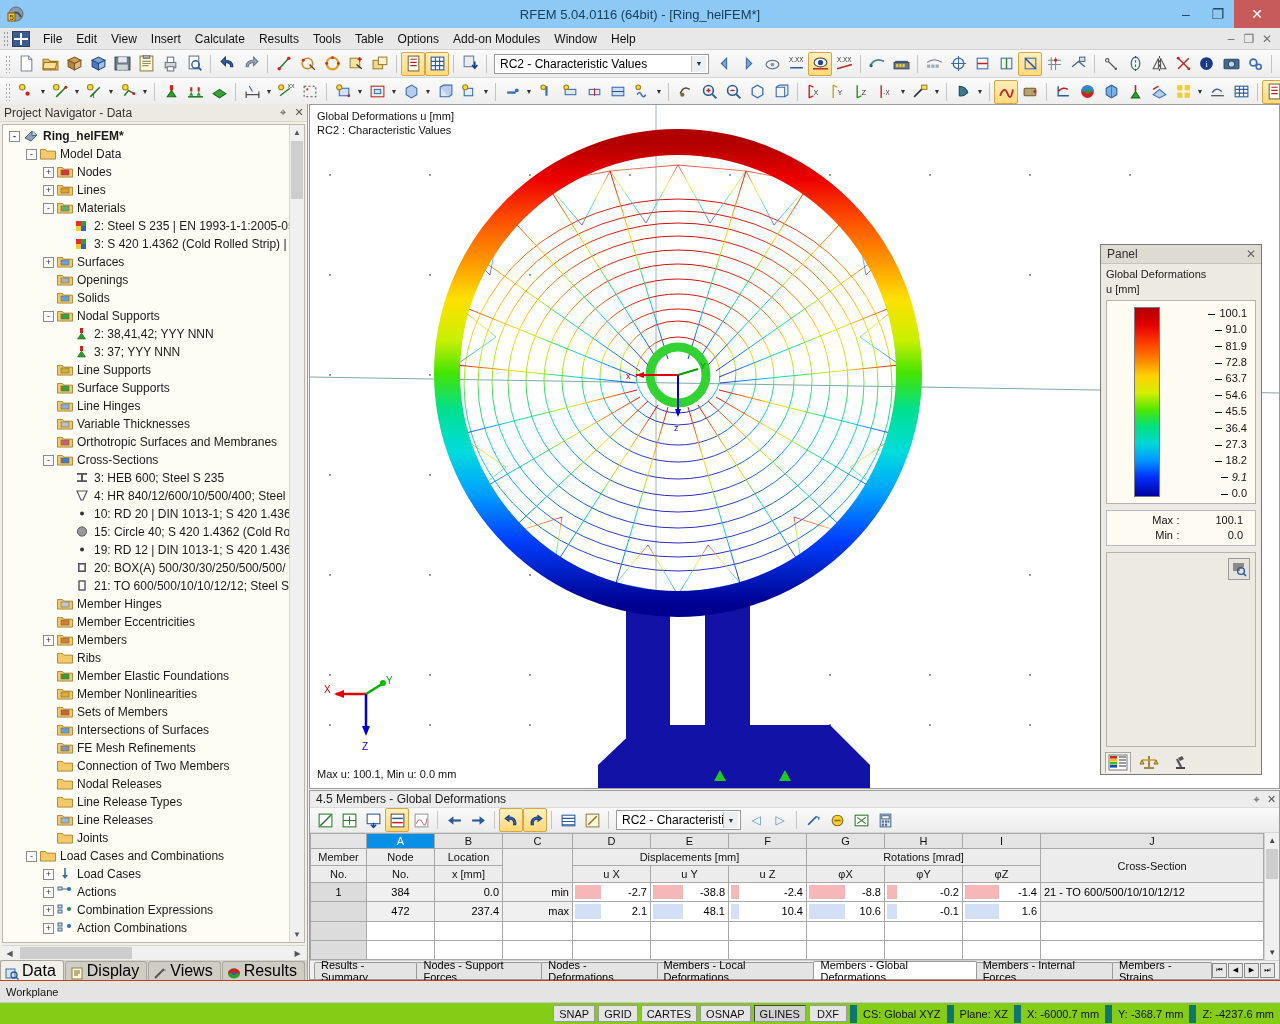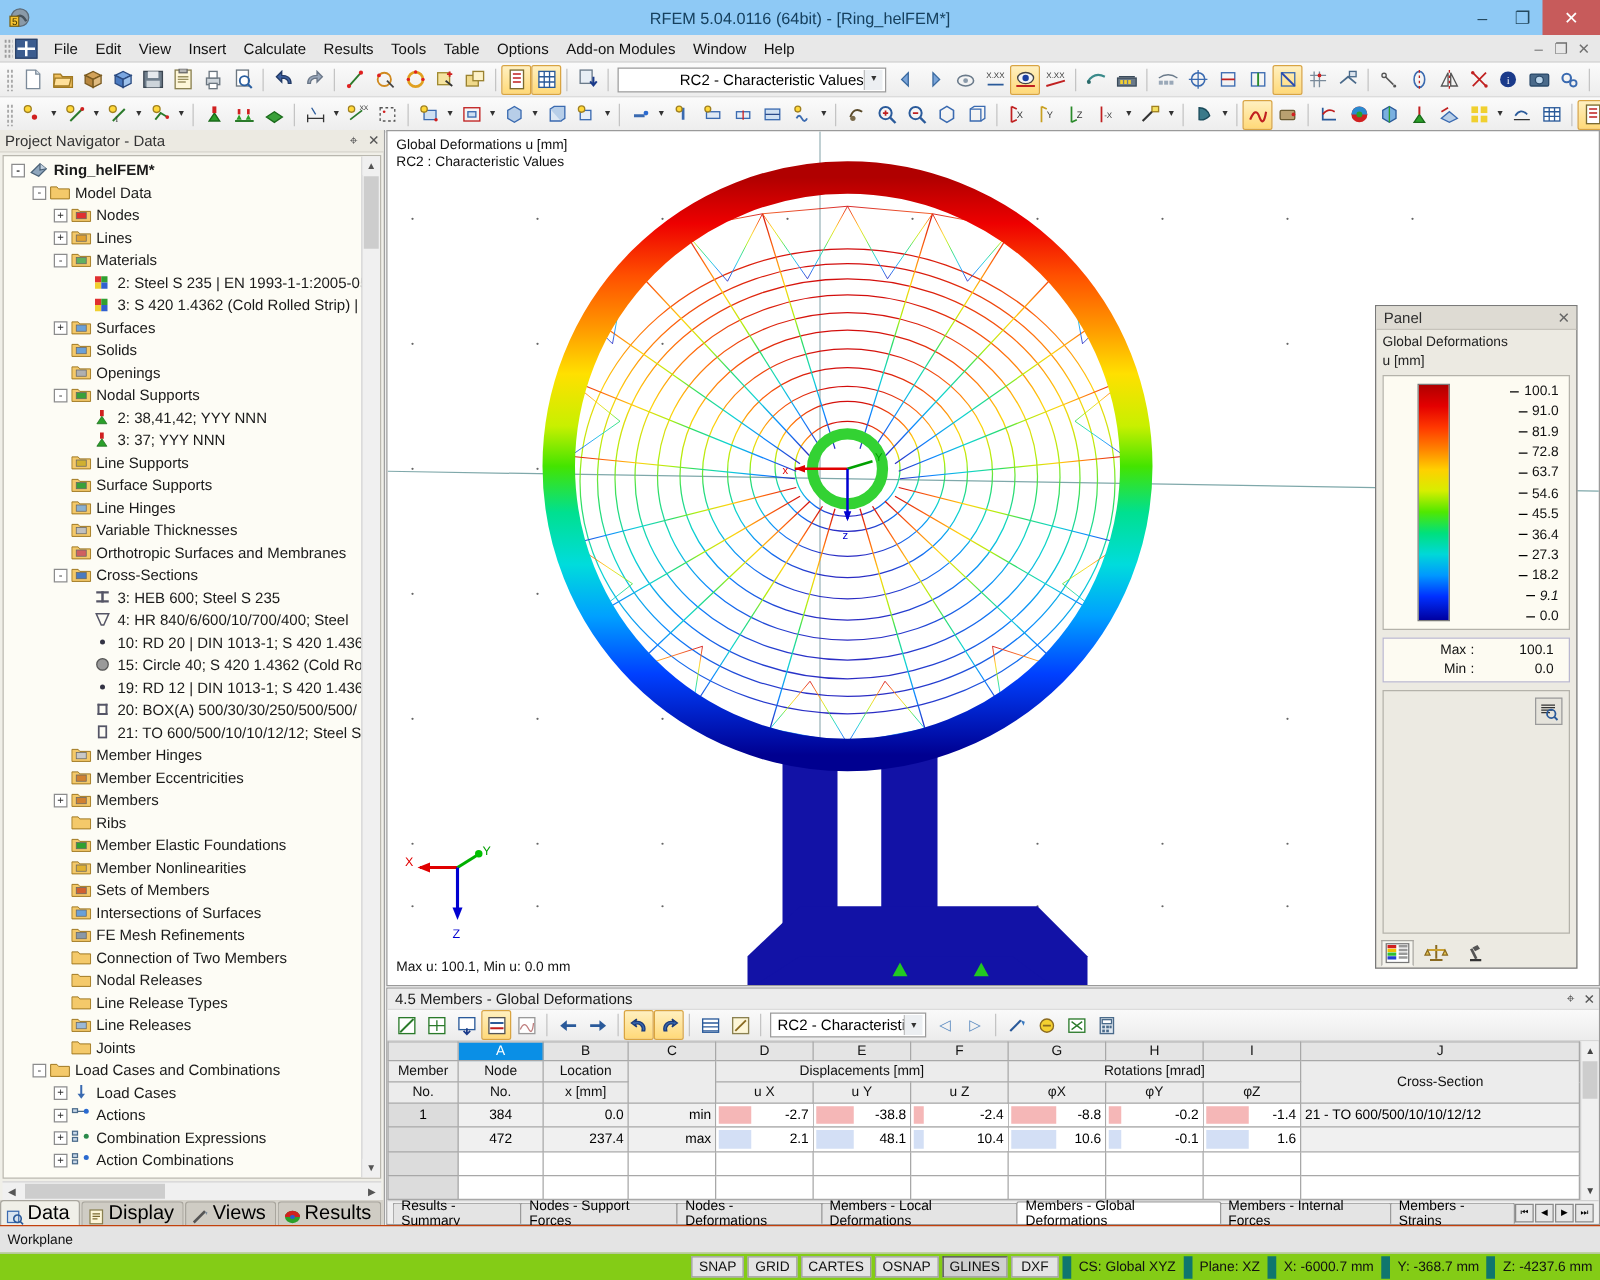--- a/index.html
+++ b/index.html
@@ -65,21 +65,21 @@
     border: 1px solid transparent; border-radius: 2px;
     position: relative;
   }
   .tbtn.active { border-color: #d9a441; background: linear-gradient(#fff0c0,#ffd978); }
   .tbtn .ic { width: 17px; height: 17px; display: block; }
   .tdrop { width: 10px; height: 24px; flex: none; display:flex; align-items:center; justify-content:center;
            font-size: 7px; color: #333; }
   .combo {
     height: 20px; width: 215px; background: #fff; border: 1px solid #9a9a9a;
     display: flex; align-items: center; padding: 0 2px 0 5px; font-size: 12px;
-    margin: 0 3px; flex: none; text-align: right;
+    margin: 0 3px; flex: none;
   }
   .combo .cval { flex: 1; overflow: hidden; white-space: nowrap; }
   .combo .carrow { width: 15px; height: 16px; background: #eceff2; border-left: 1px solid #c0c0c0;
       display:flex; align-items:center; justify-content:center; font-size: 7px; color:#333;}
 
   
   .work { position: absolute; top: 104px; left: 0; right: 0; bottom: 44px; }
 
   
   .nav {
@@ -967,34 +967,34 @@
   <rect x="4" y="5" width="8" height="5" fill="#6aa0d8" stroke="#666" stroke-width="0.6"></rect>
 </svg>
               </span>
               <span>Surfaces</span>
             </div>
             <div class="tnode" style="padding-left: 38px;">
               <span class="expander none"></span>
               <span class="ticon">
                 <svg width="16" height="13" viewBox="0 0 16 13">
   <path d="M0.5 2.5h5l1.3 1.6H15.5v8H0.5z" fill="#f4c96a" stroke="#a07820" stroke-width="0.8"></path>
+  <rect x="4" y="5" width="8" height="5" fill="#b0b0b0" stroke="#666" stroke-width="0.6"></rect>
+</svg>
+              </span>
+              <span>Openings</span>
+            </div>
+            <div class="tnode" style="padding-left: 38px;">
+              <span class="expander none"></span>
+              <span class="ticon">
+                <svg width="16" height="13" viewBox="0 0 16 13">
+  <path d="M0.5 2.5h5l1.3 1.6H15.5v8H0.5z" fill="#f4c96a" stroke="#a07820" stroke-width="0.8"></path>
   <rect x="4" y="5" width="8" height="5" fill="#6aa0d8" stroke="#666" stroke-width="0.6"></rect>
 </svg>
               </span>
               <span>Solids</span>
-            </div>
-            <div class="tnode" style="padding-left: 38px;">
-              <span class="expander none"></span>
-              <span class="ticon">
-                <svg width="16" height="13" viewBox="0 0 16 13">
-  <path d="M0.5 2.5h5l1.3 1.6H15.5v8H0.5z" fill="#f4c96a" stroke="#a07820" stroke-width="0.8"></path>
-  <rect x="4" y="5" width="8" height="5" fill="#b0b0b0" stroke="#666" stroke-width="0.6"></rect>
-</svg>
-              </span>
-              <span>Openings</span>
             </div>
             <div class="tnode" style="padding-left: 38px;">
               <span class="expander">-</span>
               <span class="ticon">
                 <svg width="16" height="13" viewBox="0 0 16 13">
   <path d="M0.5 2.5h5l1.3 1.6H15.5v8H0.5z" fill="#f4c96a" stroke="#a07820" stroke-width="0.8"></path>
   <rect x="4" y="5" width="8" height="5" fill="#3aa03a" stroke="#666" stroke-width="0.6"></rect>
 </svg>
               </span>
               <span>Nodal Supports</span>
@@ -1092,21 +1092,21 @@
               </span>
               <span>3: HEB 600; Steel S 235</span>
             </div>
             <div class="tnode" style="padding-left: 55px;">
               <span class="expander none"></span>
               <span class="ticon">
                 <svg width="16" height="13" viewBox="0 0 16 13">
                   <path d="M3 2h10L9 11H7z" fill="none" stroke="#556" stroke-width="1.2"></path>
                 </svg>
               </span>
-              <span>4: HR 840/6/600/10/700/400; Steel</span>
+              <span>4: HR 840/12/600/10/500/400; Steel</span>
             </div>
             <div class="tnode" style="padding-left: 55px;">
               <span class="expander none"></span>
               <span class="ticon">
                 <svg width="16" height="13" viewBox="0 0 16 13">
                   <circle cx="8" cy="6.5" r="2" fill="#334"></circle>
                 </svg>
               </span>
               <span>10: RD 20 | DIN 1013-1; S 420 1.4362</span>
             </div>

